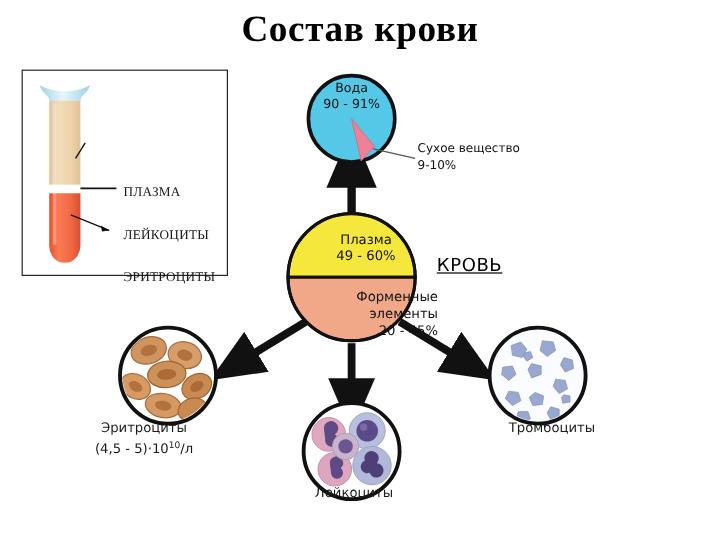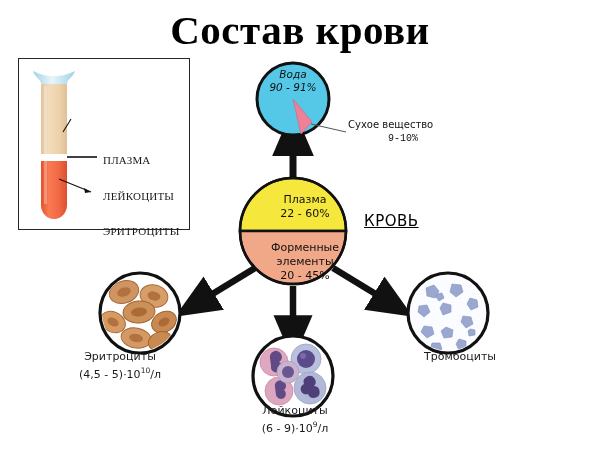--- a/index.html
+++ b/index.html
@@ -25,21 +25,21 @@
   .abs { position: absolute; }
 
   
   #page-title {
     position: absolute;
     left: 0; top: 6px;
     width: 600px;
     text-align: center;
     font-family: "Liberation Serif", "DejaVu Serif", serif;
     font-weight: bold;
-    font-size: 41px;
+    font-size: 31px;
     color: #000000;
     letter-spacing: 0.5px;
   }
 
   
   #tube-panel {
     position: absolute;
     left: 18px; top: 58px;
     width: 172px; height: 172px;
     border: 1px solid #262626;
@@ -76,49 +76,48 @@
   
   #water-label {
     position: absolute;
     left: 258px; top: 68px;
     width: 70px;
     text-align: center;
     font-family: "DejaVu Sans", sans-serif;
     font-size: 10.5px;
     line-height: 13px;
     color: #111111;
-    font-style: italic;
   }
   #dry-label {
     position: absolute;
     left: 348px; top: 118px;
     width: 140px;
     text-align: left;
     font-family: "DejaVu Sans", sans-serif;
     font-size: 10px;
     line-height: 14px;
     color: #111111;
   }
-  #dry-label .line2 { display: block; text-align: center; width: 110px; font-family: Liberation Mono, monospace; }
+  #dry-label .line2 { display: block; text-align: left; width: 110px; }
 
   #plasma-label {
     position: absolute;
     left: 250px; top: 193px;
     width: 110px;
     text-align: center;
     font-family: "DejaVu Sans", sans-serif;
     font-size: 11px;
     line-height: 14px;
     color: #111111;
   }
   #formed-label {
     position: absolute;
     left: 245px; top: 241px;
     width: 120px;
-    text-align: center;
+    text-align: right;
     font-family: "DejaVu Sans", sans-serif;
     font-size: 11px;
     line-height: 14px;
     color: #111111;
   }
   #blood-label {
     position: absolute;
     left: 364px; top: 192px;
     font-family: "DejaVu Sans", sans-serif;
     font-size: 15px;
@@ -304,42 +303,39 @@
     <div>90 - 91%</div>
   </div>
 
   <div id="dry-label">
     <div>Сухое вещество</div>
     <div class="line2">9-10%</div>
   </div>
 
   <div id="plasma-label">
     <div>Плазма</div>
-    <div>22 - 60%</div>
+    <div>49 - 60%</div>
   </div>
 
   <div id="formed-label">
     <div>Форменные</div>
     <div>элементы</div>
     <div>20 - 45%</div>
   </div>
 
   <div id="blood-label">КРОВЬ</div>
 
   <div class="circle-caption" id="cap-erythro">
     <div>Эритроциты</div>
     <div>
       <span>(4,5 - 5)</span><span>·10</span><span class="sup">10</span><span>/л</span>
     </div>
   </div>
 
   <div class="circle-caption" id="cap-leuko">
     <div>Лейкоциты</div>
-    <div>
-      <span>(6 - 9)</span><span>·10</span><span class="sup">9</span><span>/л</span>
-    </div>
   </div>
 
   <div class="circle-caption" id="cap-thrombo">
     <div>Тромбоциты</div>
   </div>
 
 </div>
 
 </body></html>

